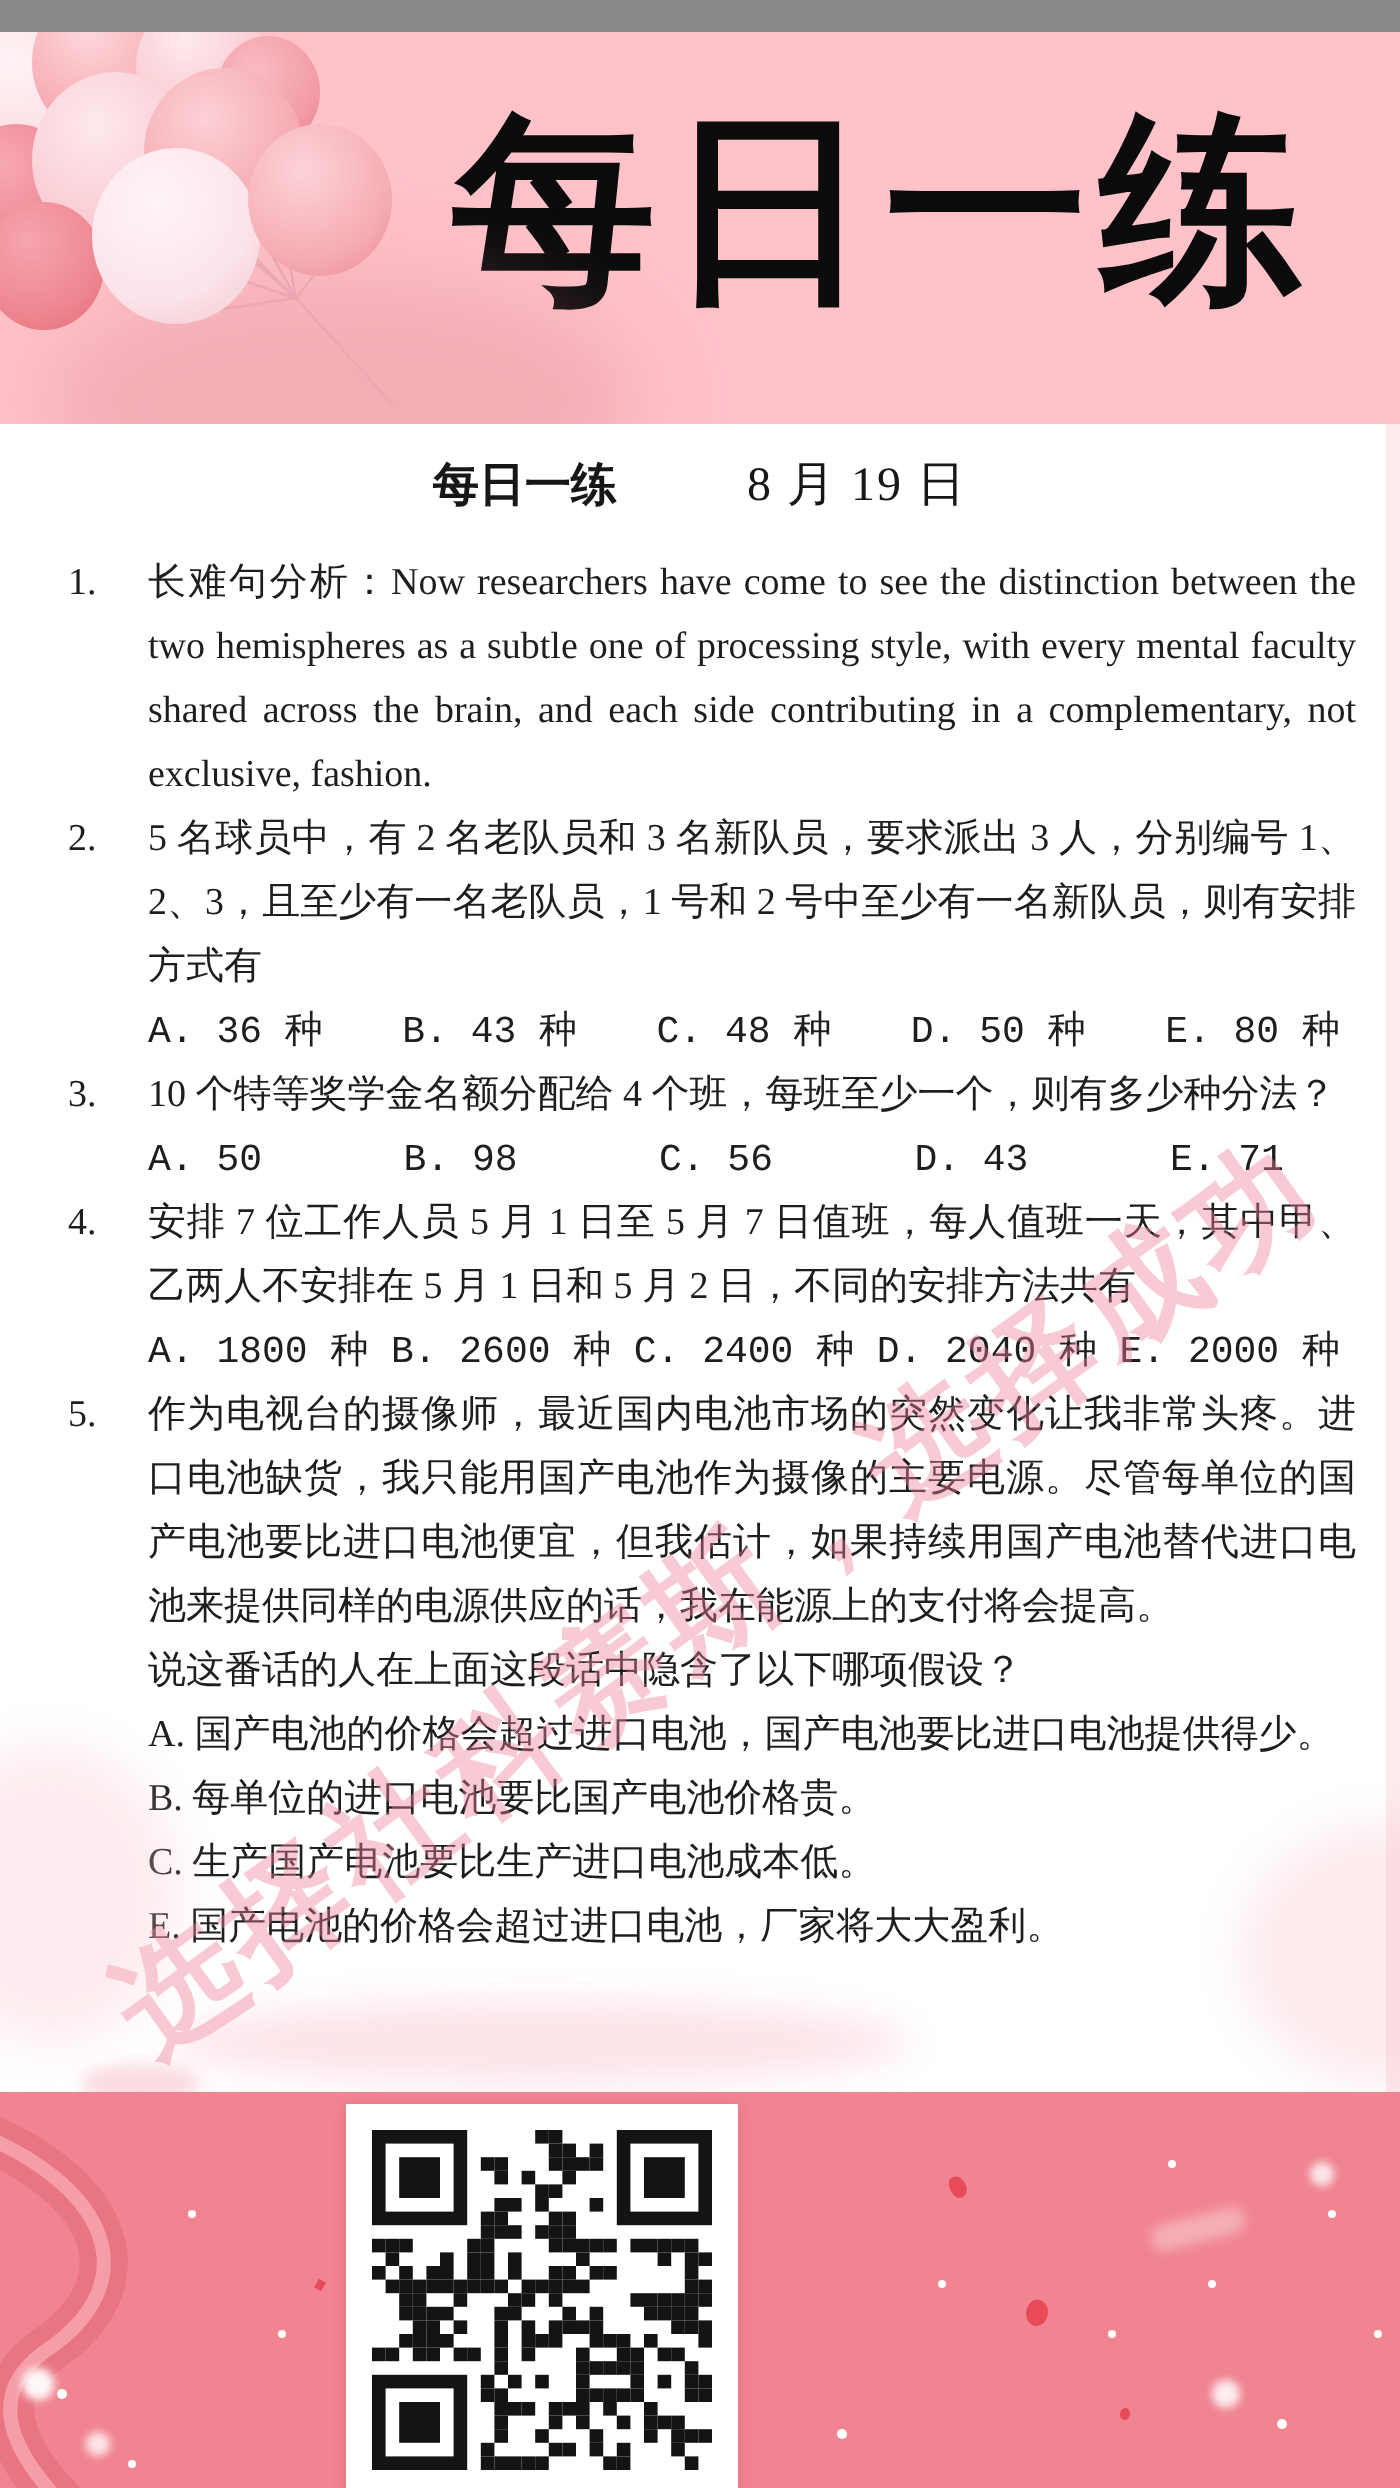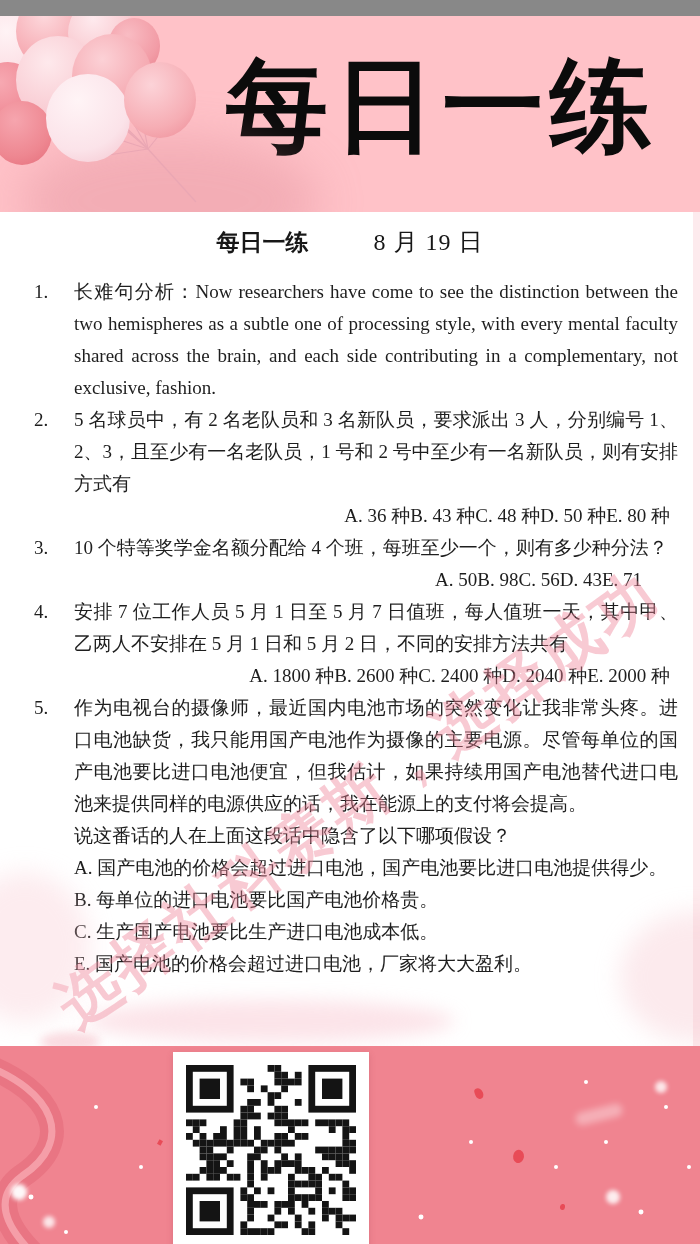--- a/index.html
+++ b/index.html
@@ -31,21 +31,21 @@
   .sp2{left:-40px;top:660px;width:130px;height:150px;background:rgba(248,196,206,.32);filter:blur(12px);}
   .sp3{left:620px;top:700px;width:150px;height:130px;background:rgba(247,190,200,.33);filter:blur(12px);}
   .sp4{left:40px;top:820px;width:60px;height:20px;background:rgba(240,155,170,.35);filter:blur(4px);}
 
   .questions{margin-top:12px;padding:0 22px 0 34px;font-size:19px;}
   .question{display:flex;}
   .q-num{width:40px;flex-shrink:0;line-height:32px;}
   .q-content{flex:1;min-width:0;}
   .q-body{text-align:justify;line-height:32px;}
   .q-sub{line-height:32px;}
-  .options-row{display:flex;justify-content:flex-end;line-height:32px;padding-right:8px;}
+  .options-row{display:flex;justify-content:space-between;line-height:32px;padding-right:8px;font-family:Liberation Mono, monospace;}
   .options-row.narrow{padding-right:36px;}
   .options-block div{line-height:32px;}
 
   
   .footer{position:relative;width:700px;height:214px;background:#f08490;overflow:hidden;}
   .ribbon-svg{position:absolute;left:0;top:0;}
   .sparkles-sharp{position:absolute;left:0;top:0;width:2px;height:2px;border-radius:50%;background:transparent;
      box-shadow:30px 150px 0 1.5px #fff,65px 185px 0 1px #fff,95px 60px 0 1px #fff,
        215px 35px 0 1px #fff,420px 170px 0 1.5px #fff,470px 95px 0 1px #fff,
        555px 120px 0 1px #fff,585px 35px 0 1px #fff,640px 165px 0 1.5px #fff,

